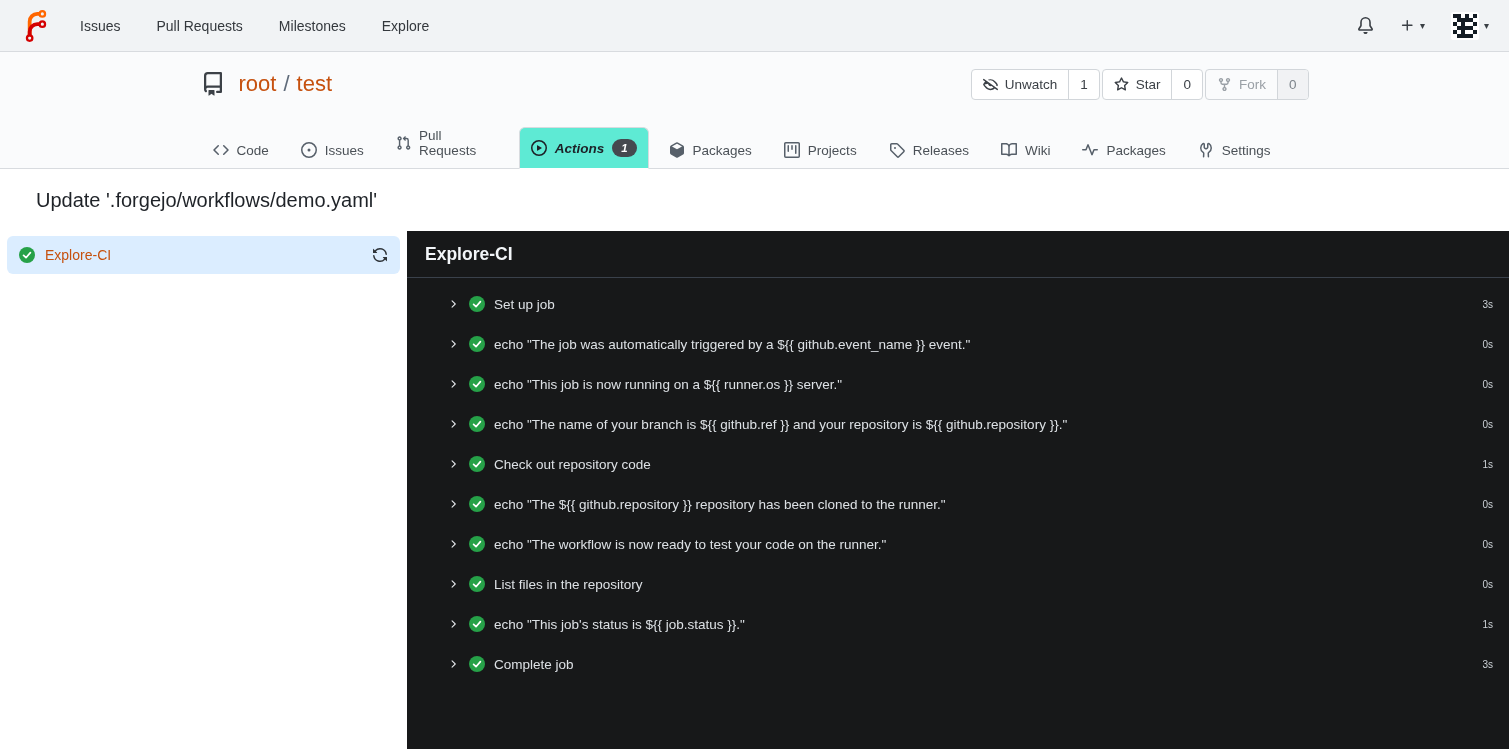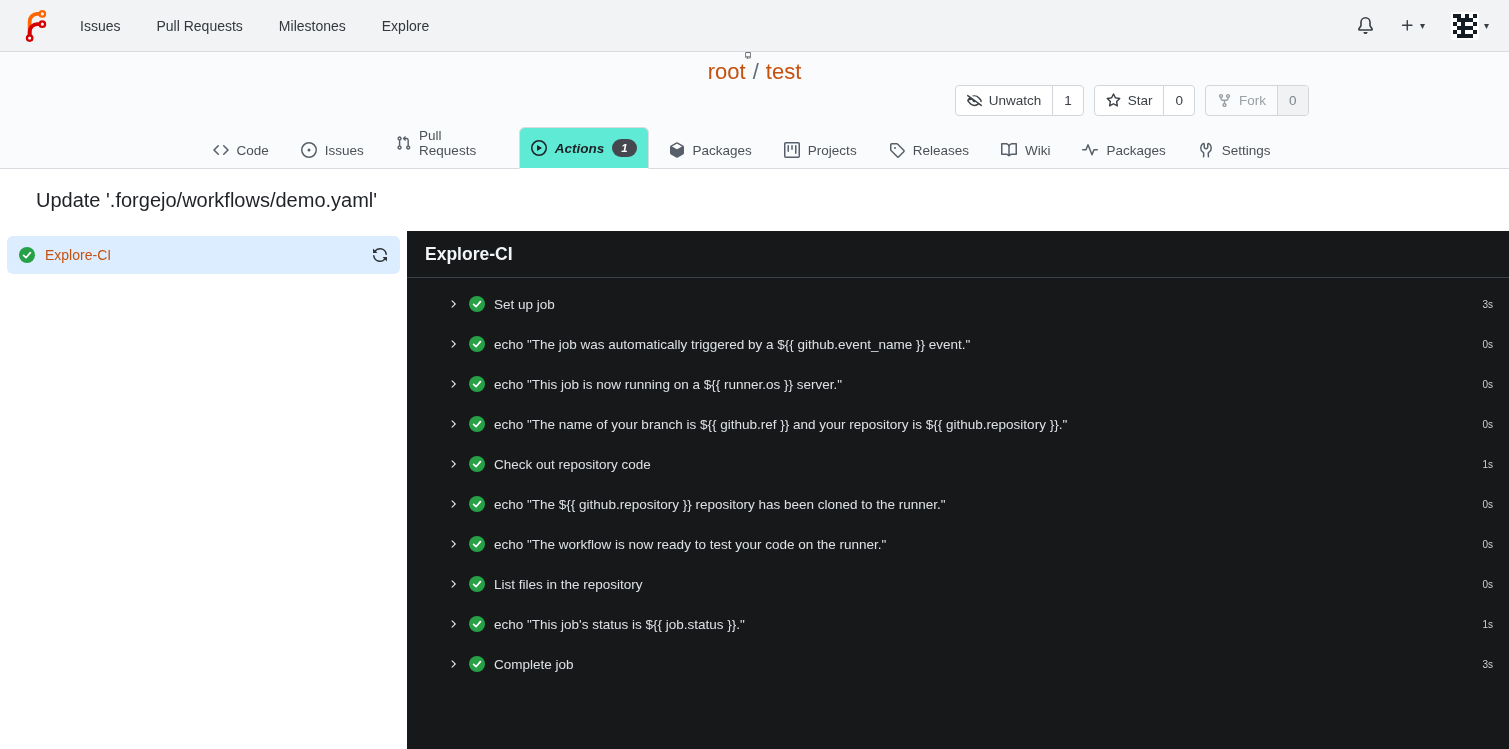--- a/index.html
+++ b/index.html
@@ -13,27 +13,27 @@
   .nav-links { display:flex; align-items:center; gap:36px; }
   .nav-link { font-size:14px; color:#34383d; cursor:pointer; text-decoration:none; }
   .nav-right { margin-left:auto; display:flex; align-items:center; gap:26px; }
   .icon-btn { display:flex; align-items:center; gap:5px; color:#3a3f45; cursor:pointer; }
   .caret { font-size:10px; color:#3a3f45; }
   .avatar { width:28px; height:28px; border-radius:3px; background:#fff; display:block; }
 
   
   .repo-header { background:#fafbfc; border-bottom:1px solid #d8dbdf; }
   .container { width:1128px; margin:0 auto; }
-  .repo-title-row { height:64px; display:flex; align-items:center; padding:0 10px;flex-direction:column; }
+  .repo-title-row { height:64px; display:flex; align-items:center; padding:0 10px; }
   .repo-icon { color:#3c4147; margin-right:14px; }
   .repo-title { font-size:22px; }
   .repo-title a { text-decoration:none; cursor:pointer; }
   .repo-owner, .repo-name { color:#c6510f; }
   .repo-sep { color:#5f6b7a; margin:0 7px; }
-  .repo-buttons { margin-left:auto; display:flex; gap:10px; }
+  .repo-buttons { margin-left:auto; display:flex; gap:2px; }
   .btn-group { display:flex; align-items:stretch; background:#fff; border:1px solid #d2d6da;
     border-radius:4px; overflow:hidden; font-size:13.5px; color:#3c4147; height:31px; }
   .btn-main { display:flex; align-items:center; gap:7px; padding:0 11px; cursor:pointer; }
   .btn-count { display:flex; align-items:center; padding:0 11px; border-left:1px solid #d2d6da; cursor:pointer; }
   .btn-group.disabled { color:#9aa0a6; background:#fafbfc; }
   .btn-group.disabled .btn-count { background:#f1f2f4; color:#7d848b; }
 
   
   .tabs { display:flex; align-items:flex-end; padding:0 10px; margin-bottom:-1px; }
   .tab { display:flex; align-items:center; gap:8px; padding:11px 11px; font-size:13.5px;

